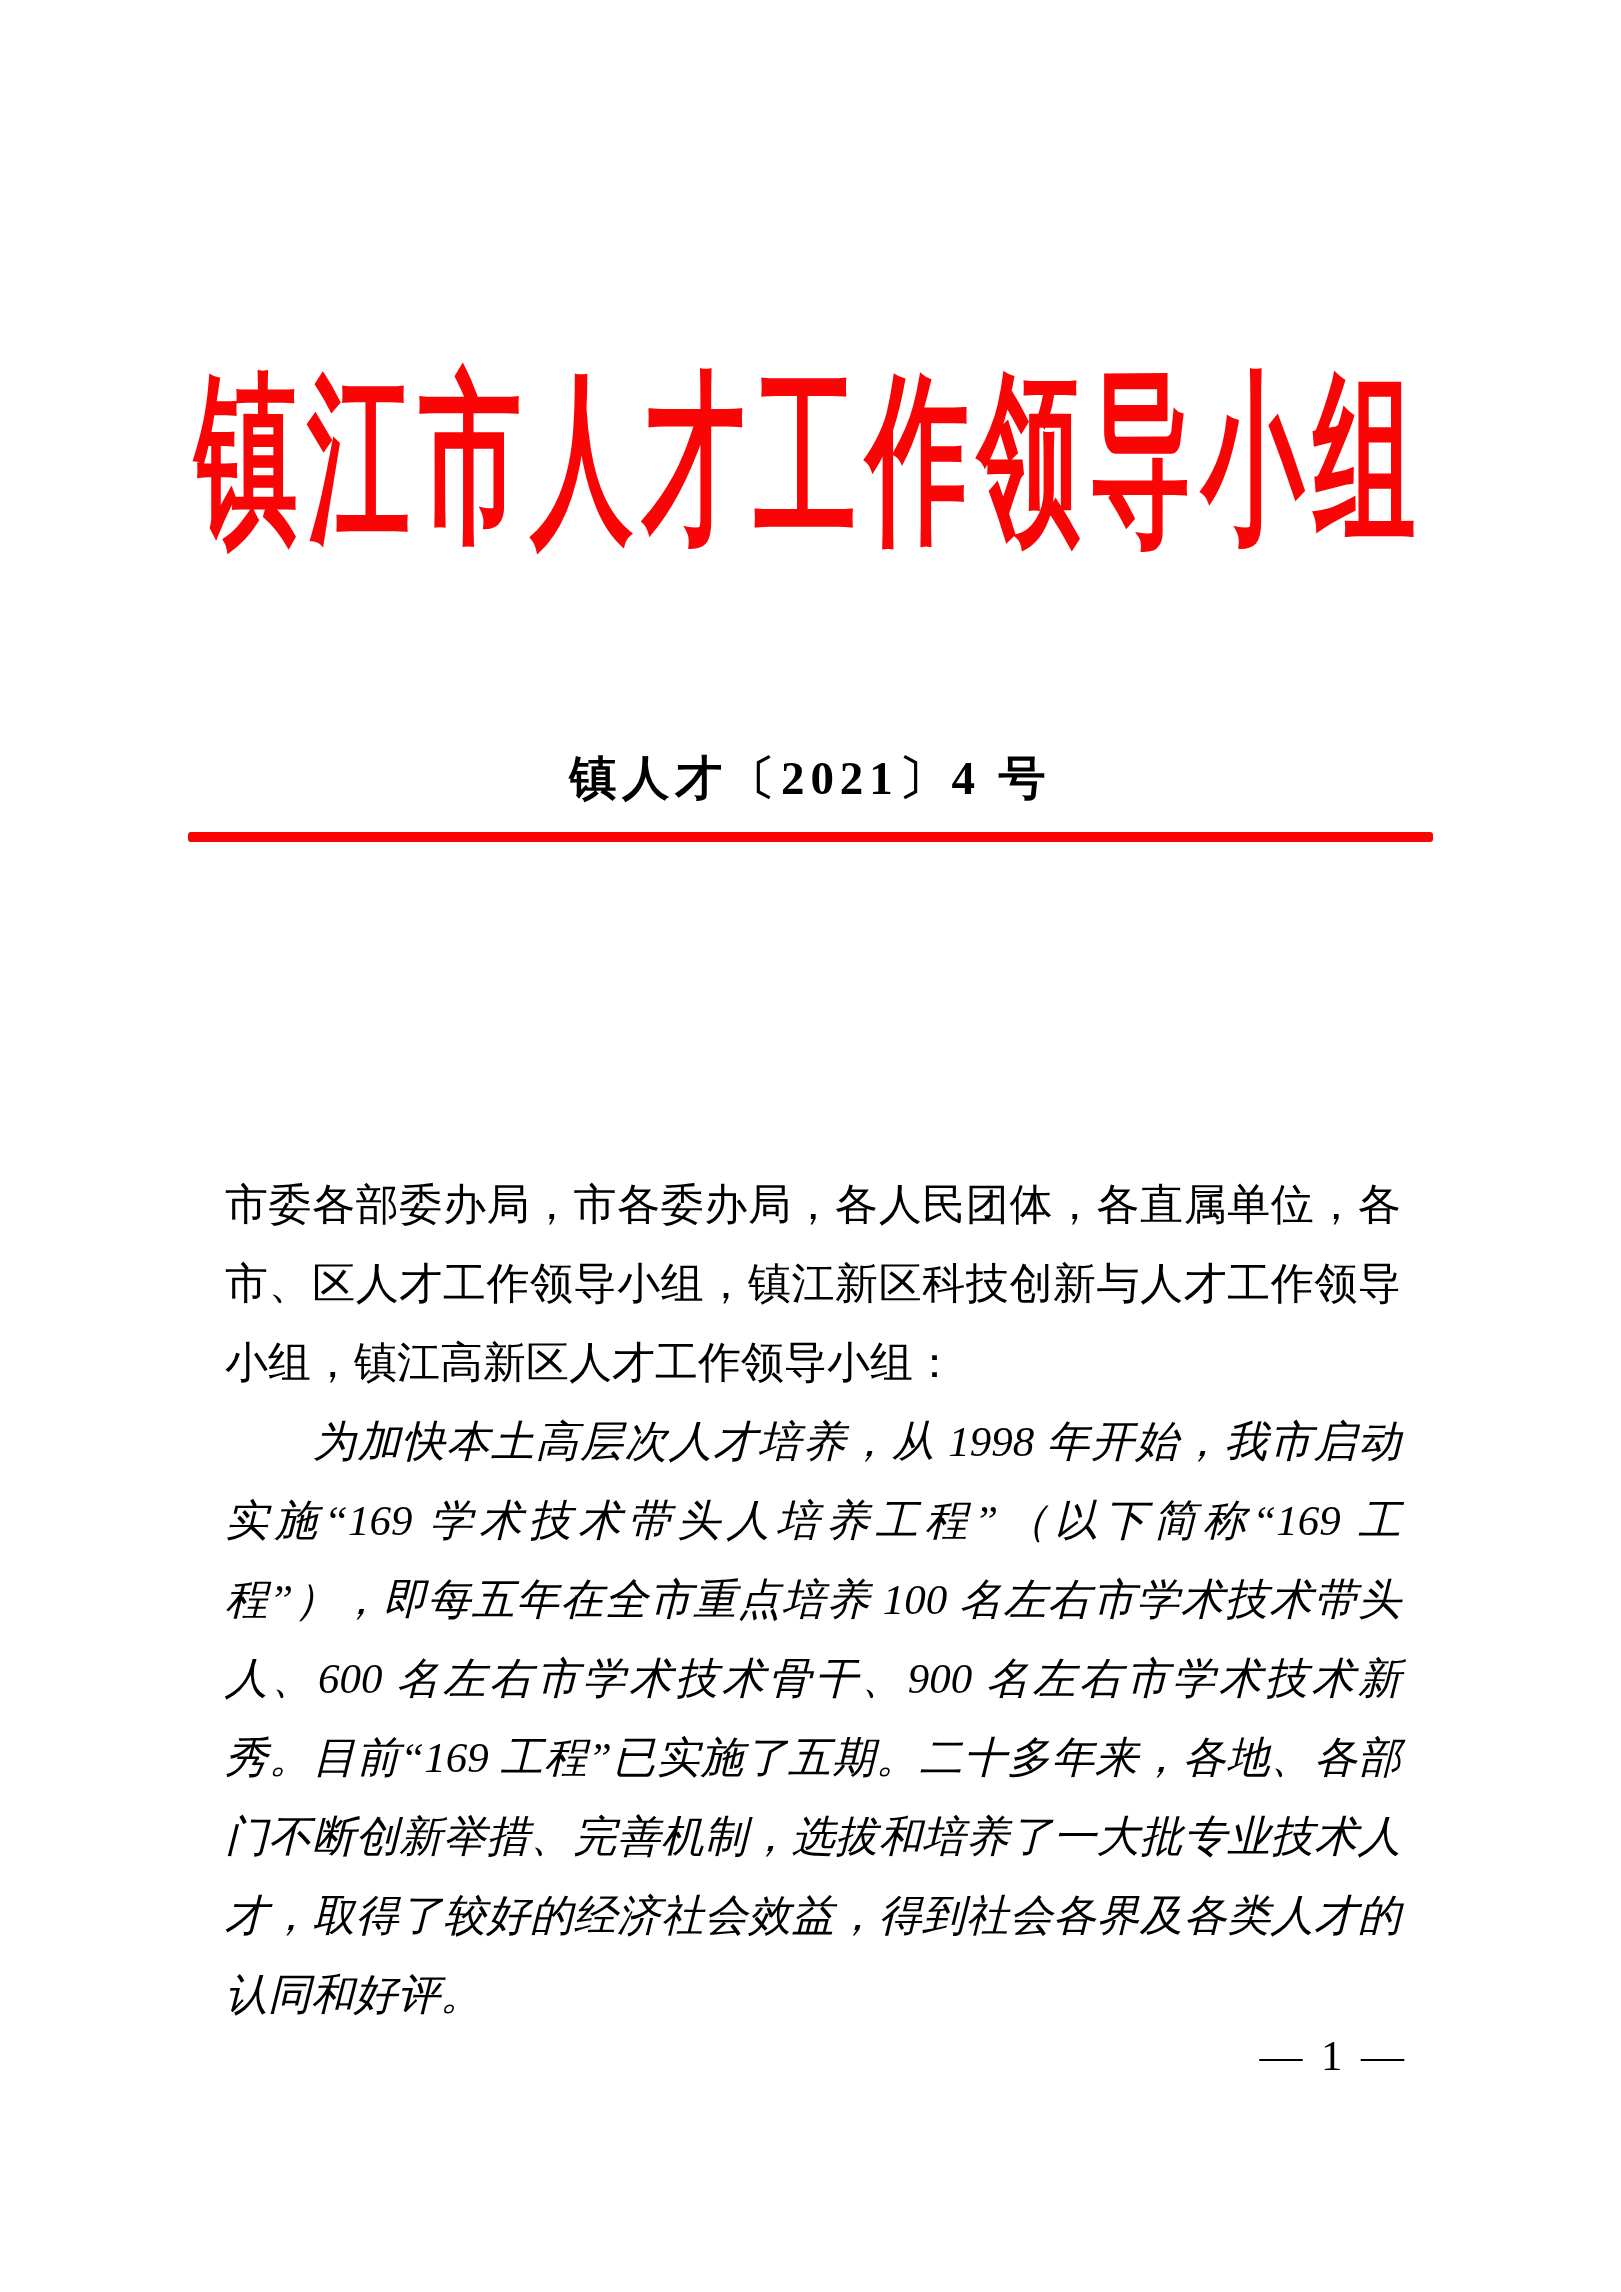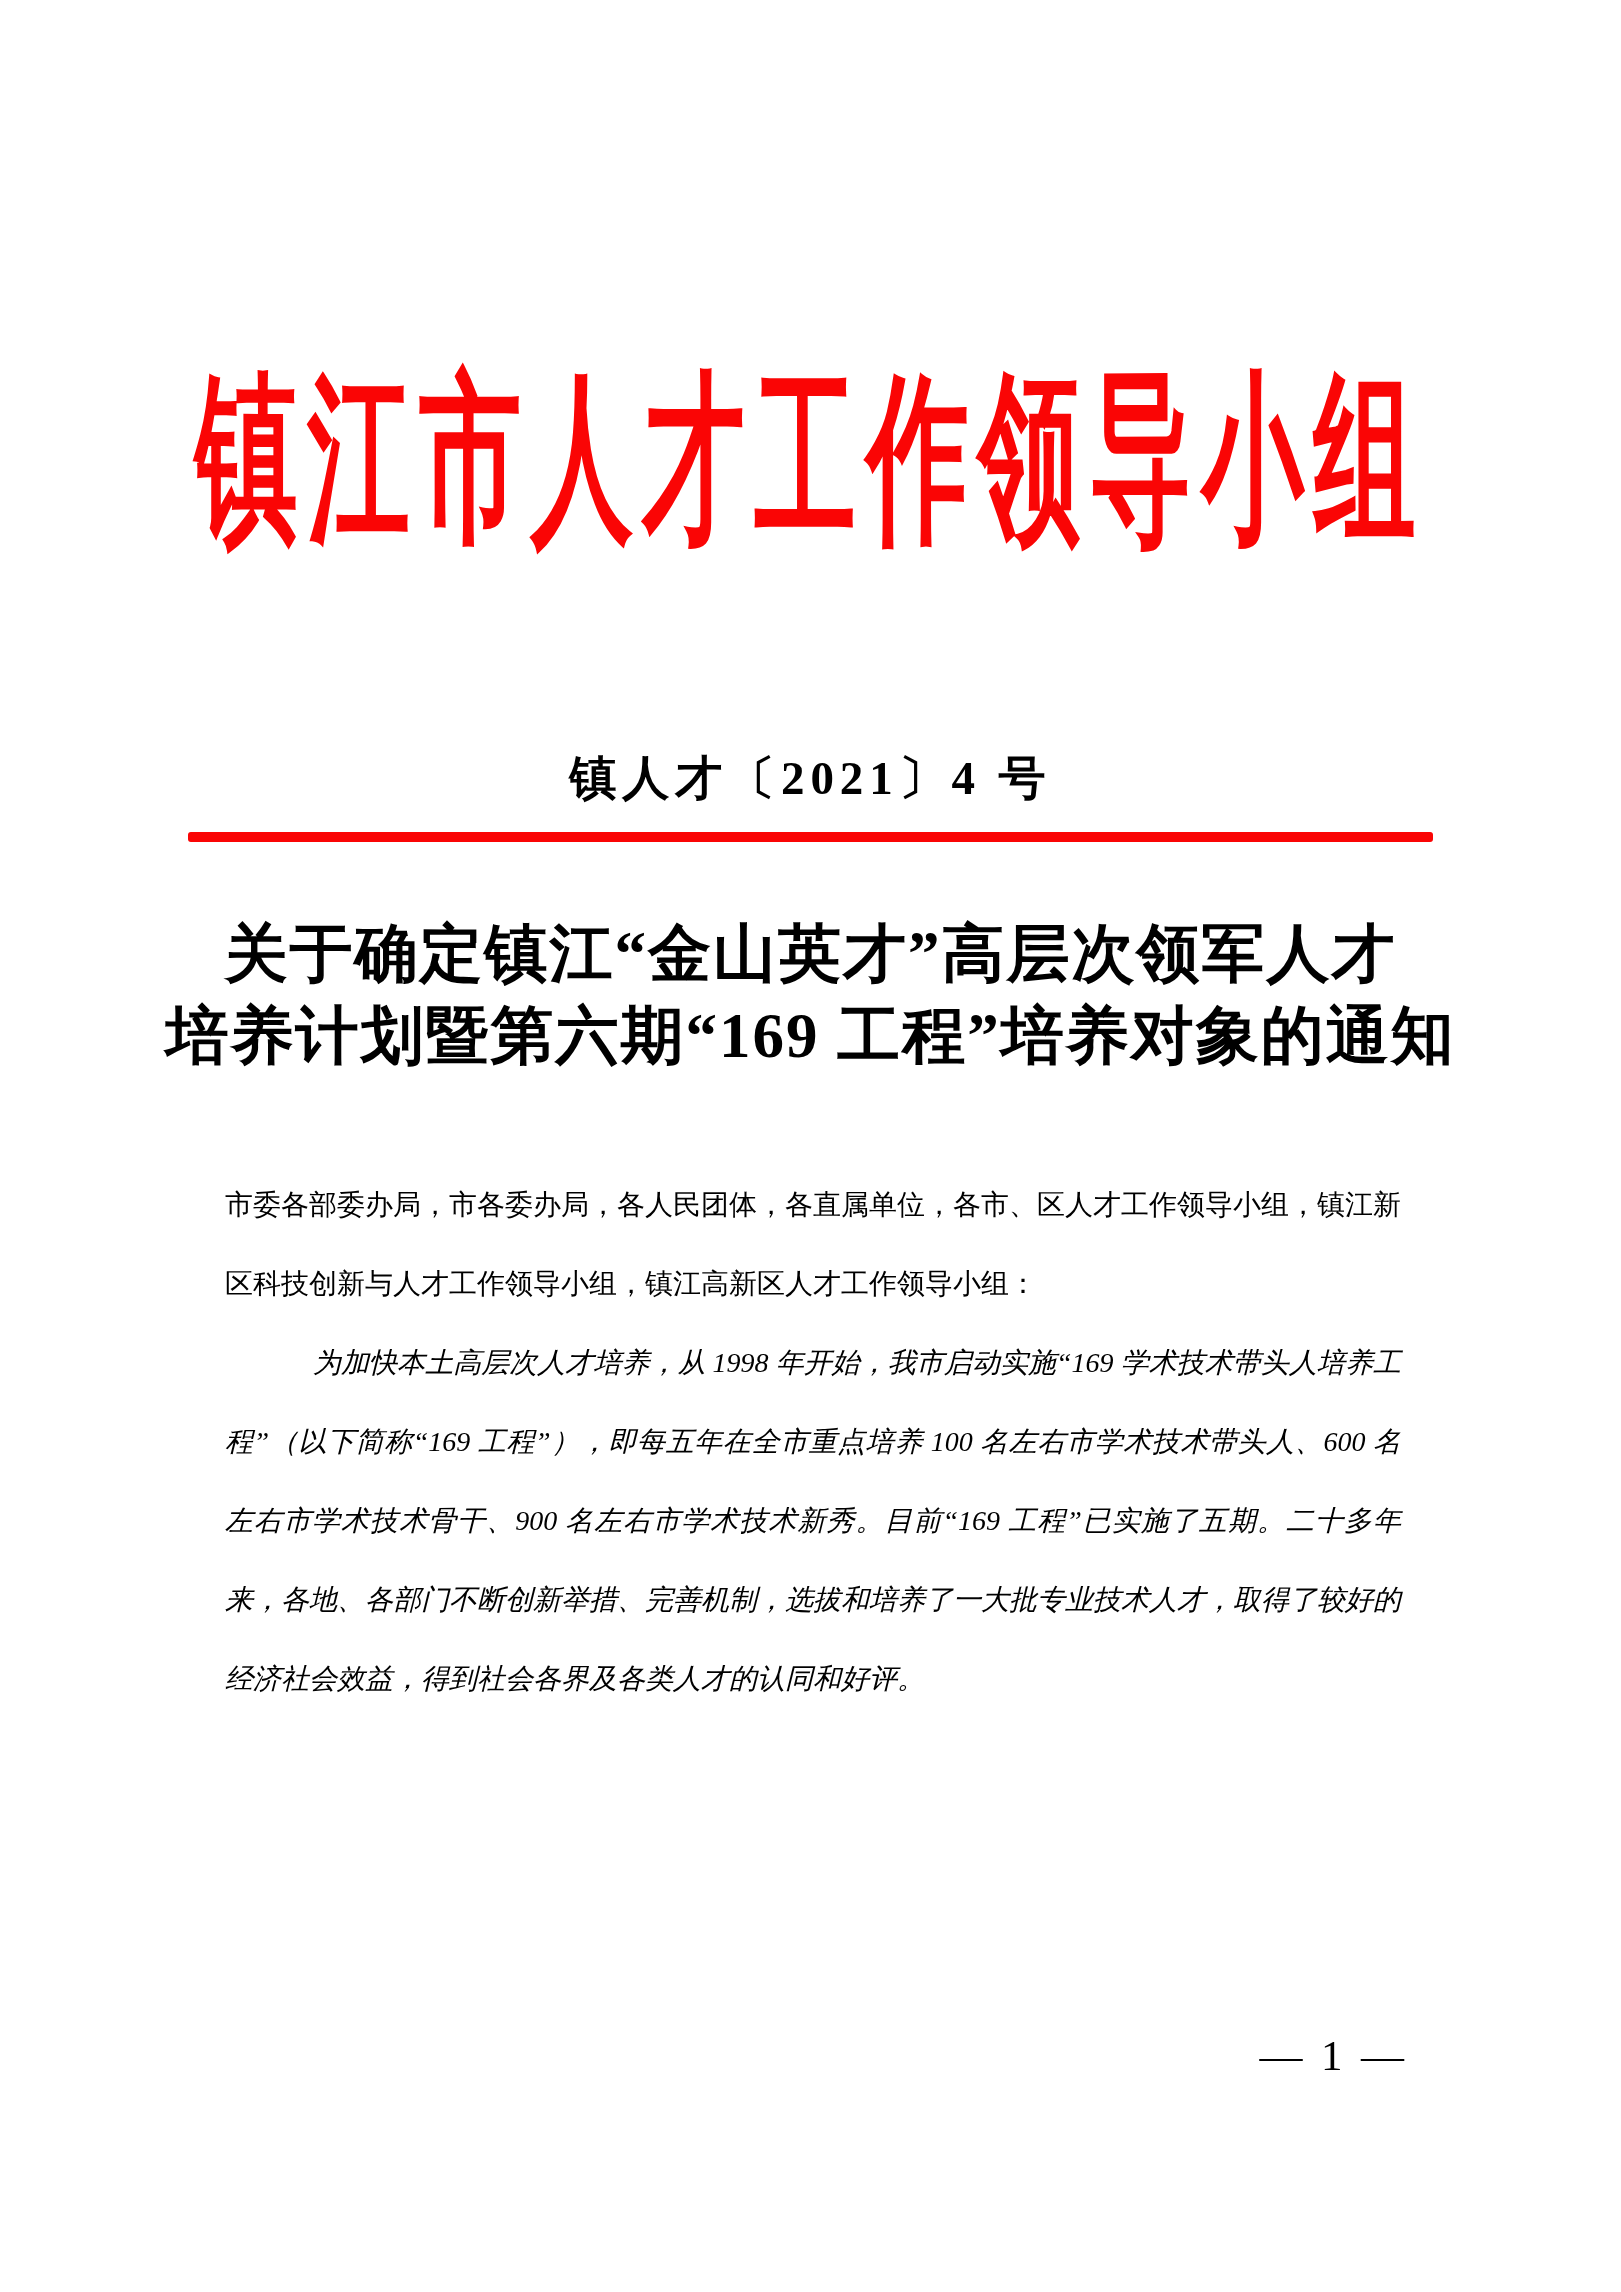--- a/index.html
+++ b/index.html
@@ -67,21 +67,21 @@
     line-height: 82px;
     letter-spacing: 2px;
   }
   .title-line { display: block; }
   
   .body-text {
     position: absolute;
     top: 1165px;
     left: 225px;
     width: 1176px;
-    font-size: 28px;
+    font-size: 43px;
     line-height: 79px;
     text-align: justify;
     text-justify: inter-character;
     word-break: break-all;
   }
   .body-text p { margin: 0; padding: 0; }
   .indent { text-indent: 88px; font-style: italic; }
   
   .page-no {
     position: absolute;
@@ -97,24 +97,20 @@
 <body>
 
 <div class="page">
 
   <div class="red-head">镇江市人才工作领导小组</div>
 
   <div class="doc-no">镇人才〔2021〕4 号</div>
 
   <div class="red-rule"></div>
 
-  <h1 class="title">
-    <span class="title-line">关于确定镇江“金山英才”高层次领军人才</span>
-    <span class="title-line">培养计划暨第六期“169 工程”培养对象的通知</span>
-  </h1>
 
   <div class="body-text">
     <p>市委各部委办局，市各委办局，各人民团体，各直属单位，各市、区人才工作领导小组，镇江新区科技创新与人才工作领导小组，镇江高新区人才工作领导小组：</p>
     <p class="indent">为加快本土高层次人才培养，从 1998 年开始，我市启动实施“169 学术技术带头人培养工程”（以下简称“169 工程”），即每五年在全市重点培养 100 名左右市学术技术带头人、600 名左右市学术技术骨干、900 名左右市学术技术新秀。目前“169 工程”已实施了五期。二十多年来，各地、各部门不断创新举措、完善机制，选拔和培养了一大批专业技术人才，取得了较好的经济社会效益，得到社会各界及各类人才的认同和好评。</p>
   </div>
 
   <div class="page-no">— 1 —</div>
 
 </div>
 

